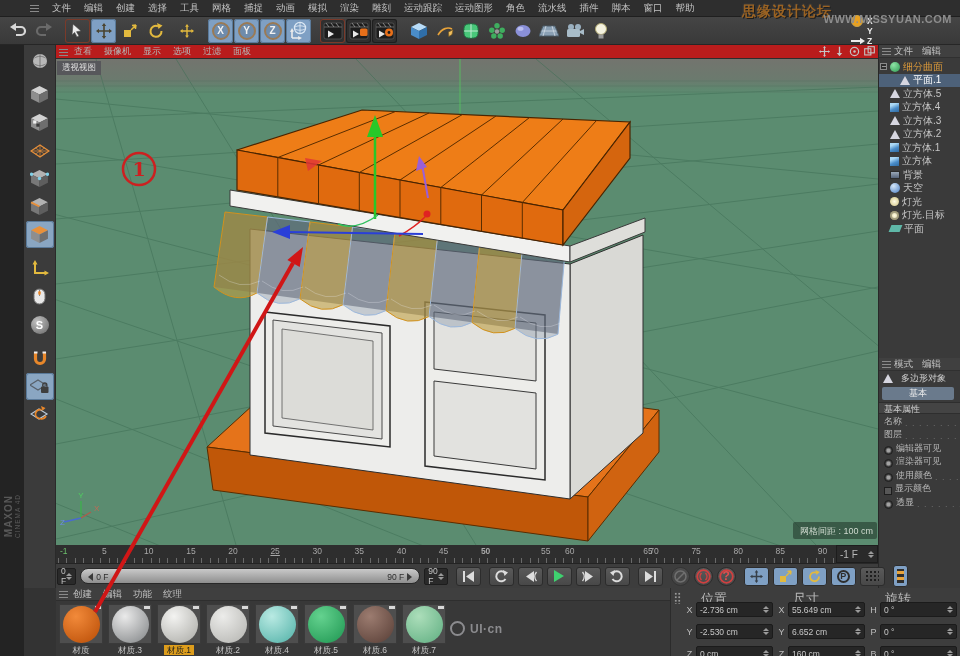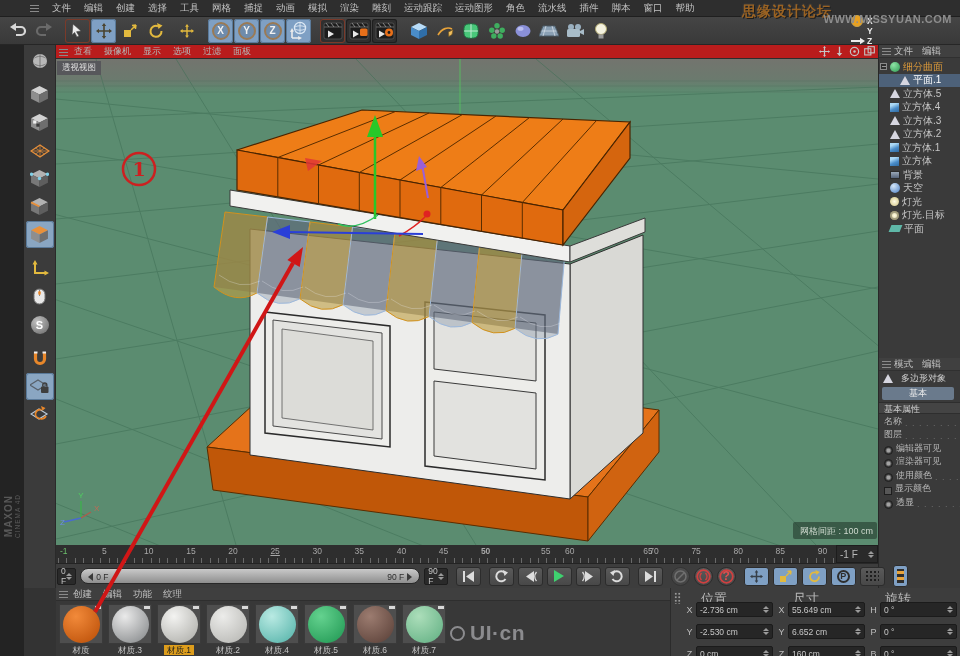--- a/index.html
+++ b/index.html
@@ -107,21 +107,21 @@
 .cg-title{font-size:13px;color:#b8b8b8;height:12px;padding-left:16px}
 .cg-row{display:flex;align-items:center;height:15px;margin-bottom:7px;gap:2px}
 .cg-key{width:9px;color:#bdbdbd;font-size:9px;text-align:center}
 .cg-input{flex:1;height:15px;background:#262626;border:1px solid #1b1b1b;border-radius:2px;color:#c8c8c8;font-size:8.5px;display:flex;align-items:center;padding:0 3px}
 
 .wm-forum{position:absolute;right:128px;top:3px;z-index:60;font-size:14px;font-weight:bold;color:#9a6222;letter-spacing:1px;text-shadow:1px 1px 0 #1d1d1d,0 0 2px #555}
 .wm-site{position:absolute;right:8px;top:13px;z-index:60;font-size:11px;font-weight:bold;color:#8d8d8d;letter-spacing:.5px}
 .axis-widget{position:absolute;left:850px;top:13px;z-index:55}
 .wm-ui{position:absolute;left:450px;top:621px;z-index:60;display:flex;align-items:center;gap:5px;color:#8b8b8e}
 .wm-ui-ring{width:15px;height:15px;border:2.5px solid #8b8b8e;border-radius:50%}
-.wm-ui-text{font-size:21px;font-weight:bold;letter-spacing:.5px}
+.wm-ui-text{font-size:12px;font-weight:bold;letter-spacing:.5px}
 .overlay{position:absolute;left:0;top:0;width:960px;height:656px;z-index:70;pointer-events:none}
 </style>
 </head>
 <body>
 
 <div class="menubar">
   <span class="burger" style="position:static;width:9px;height:7px"></span>
   <span style="display:flex;gap:13px">
       <span class="menu-item">文件</span>
       <span class="menu-item">编辑</span>

